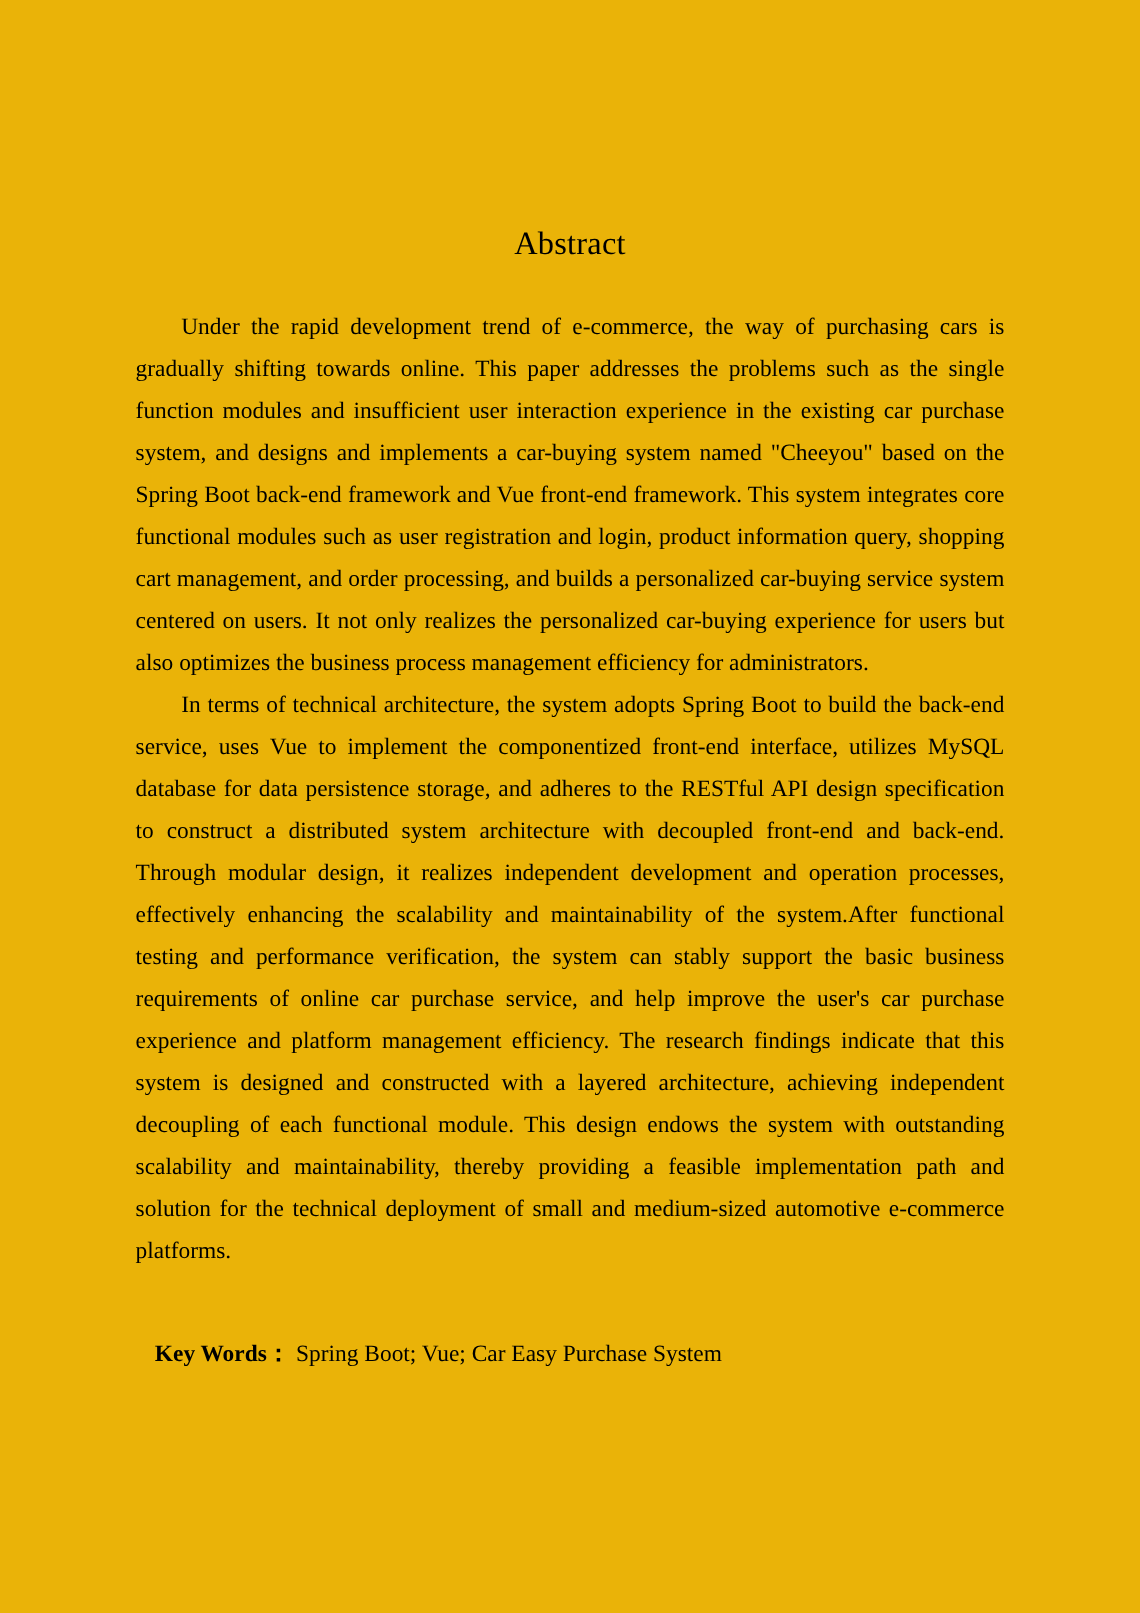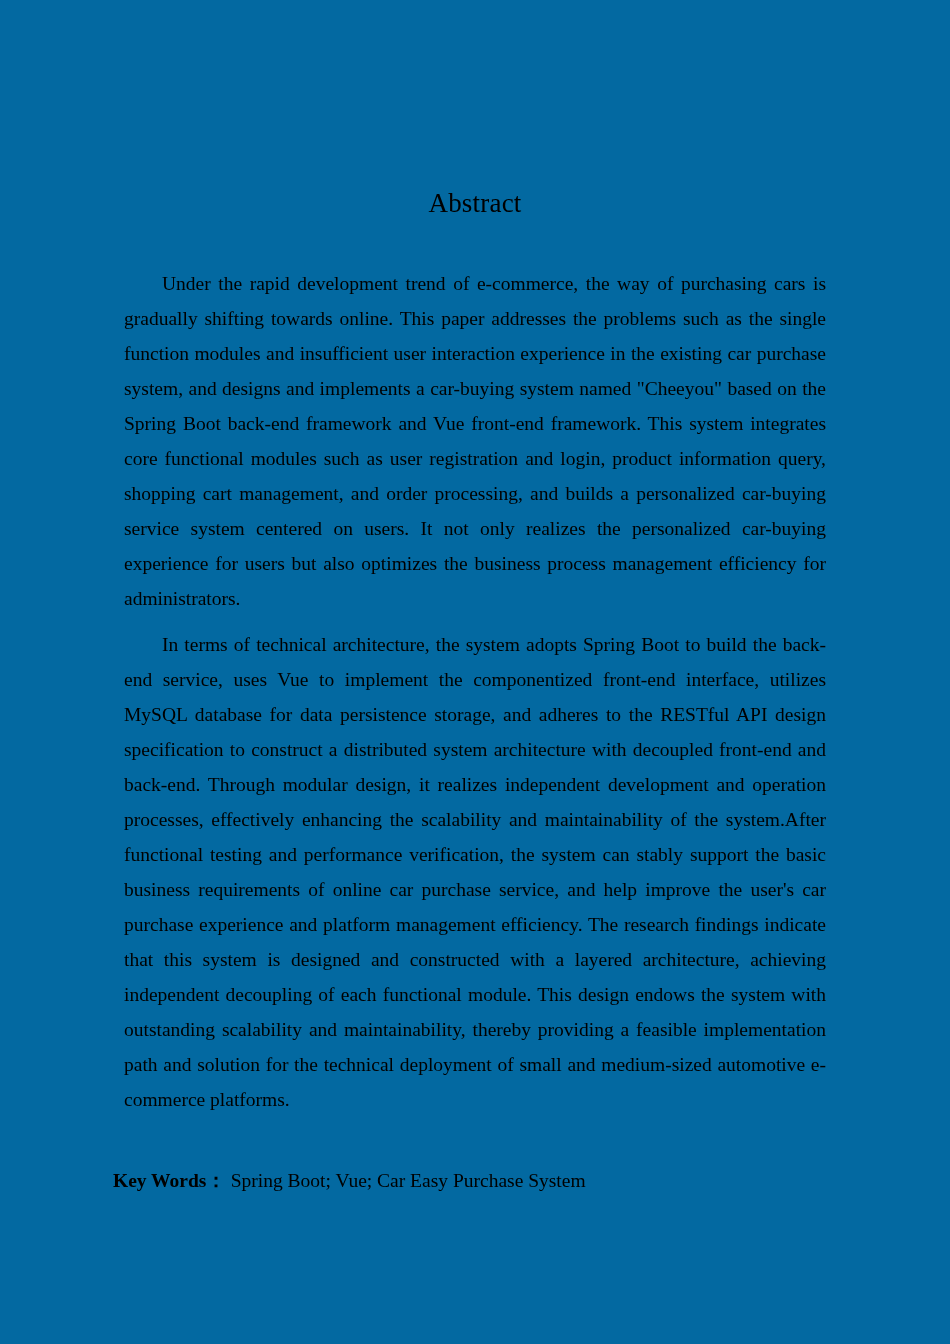--- a/index.html
+++ b/index.html
@@ -4,21 +4,21 @@
 <style>
   html, body {
     margin: 0;
     padding: 0;
     background: #ffffff;
   }
   .page {
     position: relative;
     width: 950px;
     height: 1344px;
-    background: #0369a1;
+    background: #eab308;
     margin: 0 auto;
     overflow: hidden;
     font-family: "Liberation Serif", "DejaVu Serif", serif;
     color: #000000;
   }
   .doc-title {
     position: absolute;
     top: 168px;
     left: 0;
     width: 950px;
@@ -28,34 +28,34 @@
     font-weight: normal;
     letter-spacing: 0.2px;
   }
   .body-block {
     position: absolute;
     top: 255px;
     left: 113px;
     width: 724px;
   }
   .para {
-    margin: 11px;
+    margin: 0;
     font-size: 19.5px;
     line-height: 35px;
     text-align: justify;
     text-justify: inter-word;
     text-indent: 38px;
     hyphens: none;
   }
   .para.last-line-natural {
     text-align-last: left;
     font-family: Liberation Serif, serif;
   }
   .keywords {
-    margin: 0;
+    margin: 16px;
     padding-top: 35px;
     font-size: 19.5px;
     line-height: 35px;
     text-align: left;
     text-indent: 0;
   }
   .kw-label {
     font-weight: bold;
   }
   .kw-sep {

